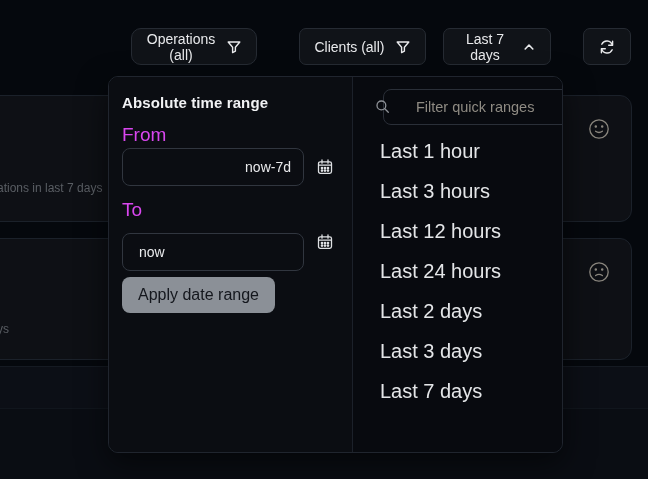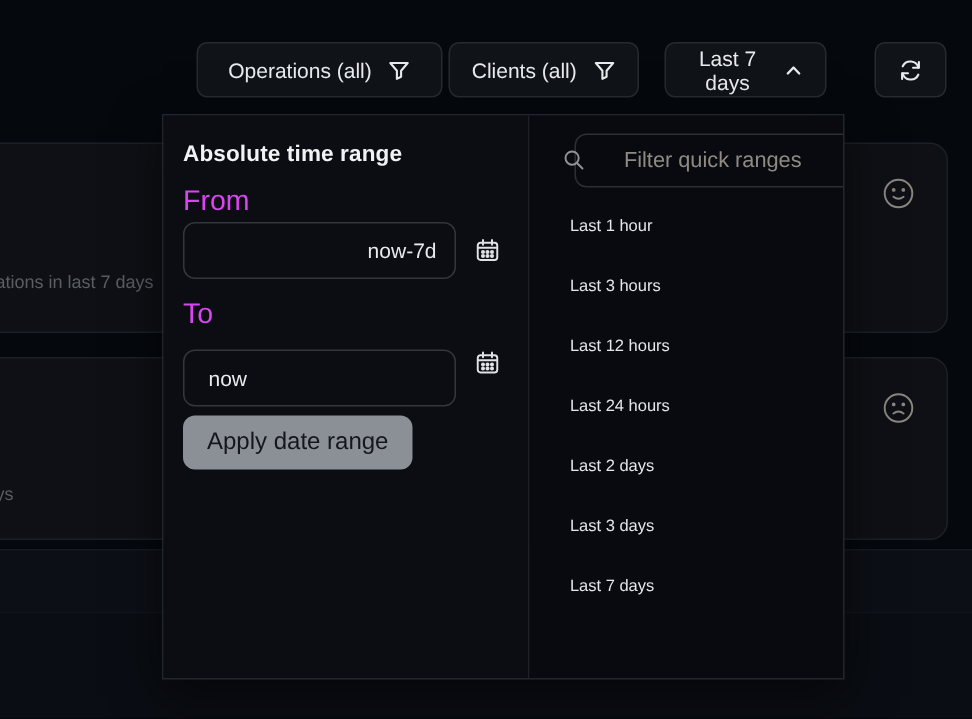--- a/index.html
+++ b/index.html
@@ -36,21 +36,21 @@
     position:absolute; top:28px; height:37px;
     display:flex; align-items:center; justify-content:center; gap:10px;
     background:#101318; border:1px solid #262b33; border-radius:7px;
     color:#e9eaec; font-size:14px; font-weight:500; cursor:pointer;
     padding:0 14px;
   }
   .tb-btn svg { display:block; }
   
   .panel {
     position:absolute; left:108px; top:76px; width:455px; height:377px;
-    border-radius:0; overflow:hidden;
+    border-radius:10px; overflow:hidden;
     border:1px solid #20252e;
     box-shadow:0 10px 30px rgba(0,0,0,.55);
     display:flex;
   }
   .panel-left {
     width:245px; height:100%; background:#0b0d12;
     border-right:1px solid #1c212a; position:relative;
   }
   .panel-right {
     width:210px; height:100%; background:#080a0f; position:relative;
@@ -84,21 +84,21 @@
     background:transparent; border:1px solid #2a2f38; border-radius:8px;
     color:#e9eaec; font-size:14.5px; padding:0 10px 0 32px;
     font-family:"Liberation Sans","DejaVu Sans",sans-serif;
     margin-left:18px;
   }
   .search-input::placeholder { color:#8f8b83; }
   .search-wrap svg { position:absolute; left:10px; top:10px; }
   .qr-list { position:absolute; left:0; top:54px; width:100%; }
   .qr-item {
     height:40px; display:flex; align-items:center; padding-left:27px;
-    font-size:11px; font-weight:500; color:#e4e6e8; cursor:pointer;
+    font-size:20px; font-weight:500; color:#e4e6e8; cursor:pointer;
   }
 </style>
 </head>
 <body>
 
 <div class="stage">
 
   <div class="bg-card left card1"></div>
   <div class="bg-card left card2"></div>
 
@@ -121,21 +121,21 @@
       <circle cx="11" cy="11" r="9.2"></circle>
       <circle cx="7.8" cy="8.6" r="0.6" fill="#8a867e"></circle>
       <circle cx="14.2" cy="8.6" r="0.6" fill="#8a867e"></circle>
       <path d="M7.6 14.6 q3.4 -2.6 6.8 0"></path>
     </svg>
   </span>
 
   <div class="band"></div>
   <div class="lower"></div>
 
-  <button class="tb-btn" style="left:131px; width:164px;">
+  <button class="tb-btn" style="left:131px; width:126px;border-radius:10px;">
     <span>Operations (all)</span>
     <span>
       <svg width="16" height="16" viewBox="0 0 16 16" fill="none" stroke="#e9eaec" stroke-width="1.4" stroke-linejoin="round">
         <path d="M2.2 3h11.6L9.4 8.2v4l-2.8 1.4V8.2z"></path>
       </svg>
     </span>
   </button>
 
   <button class="tb-btn" style="left:299px; width:127px;">
     <span>Clients (all)</span>

